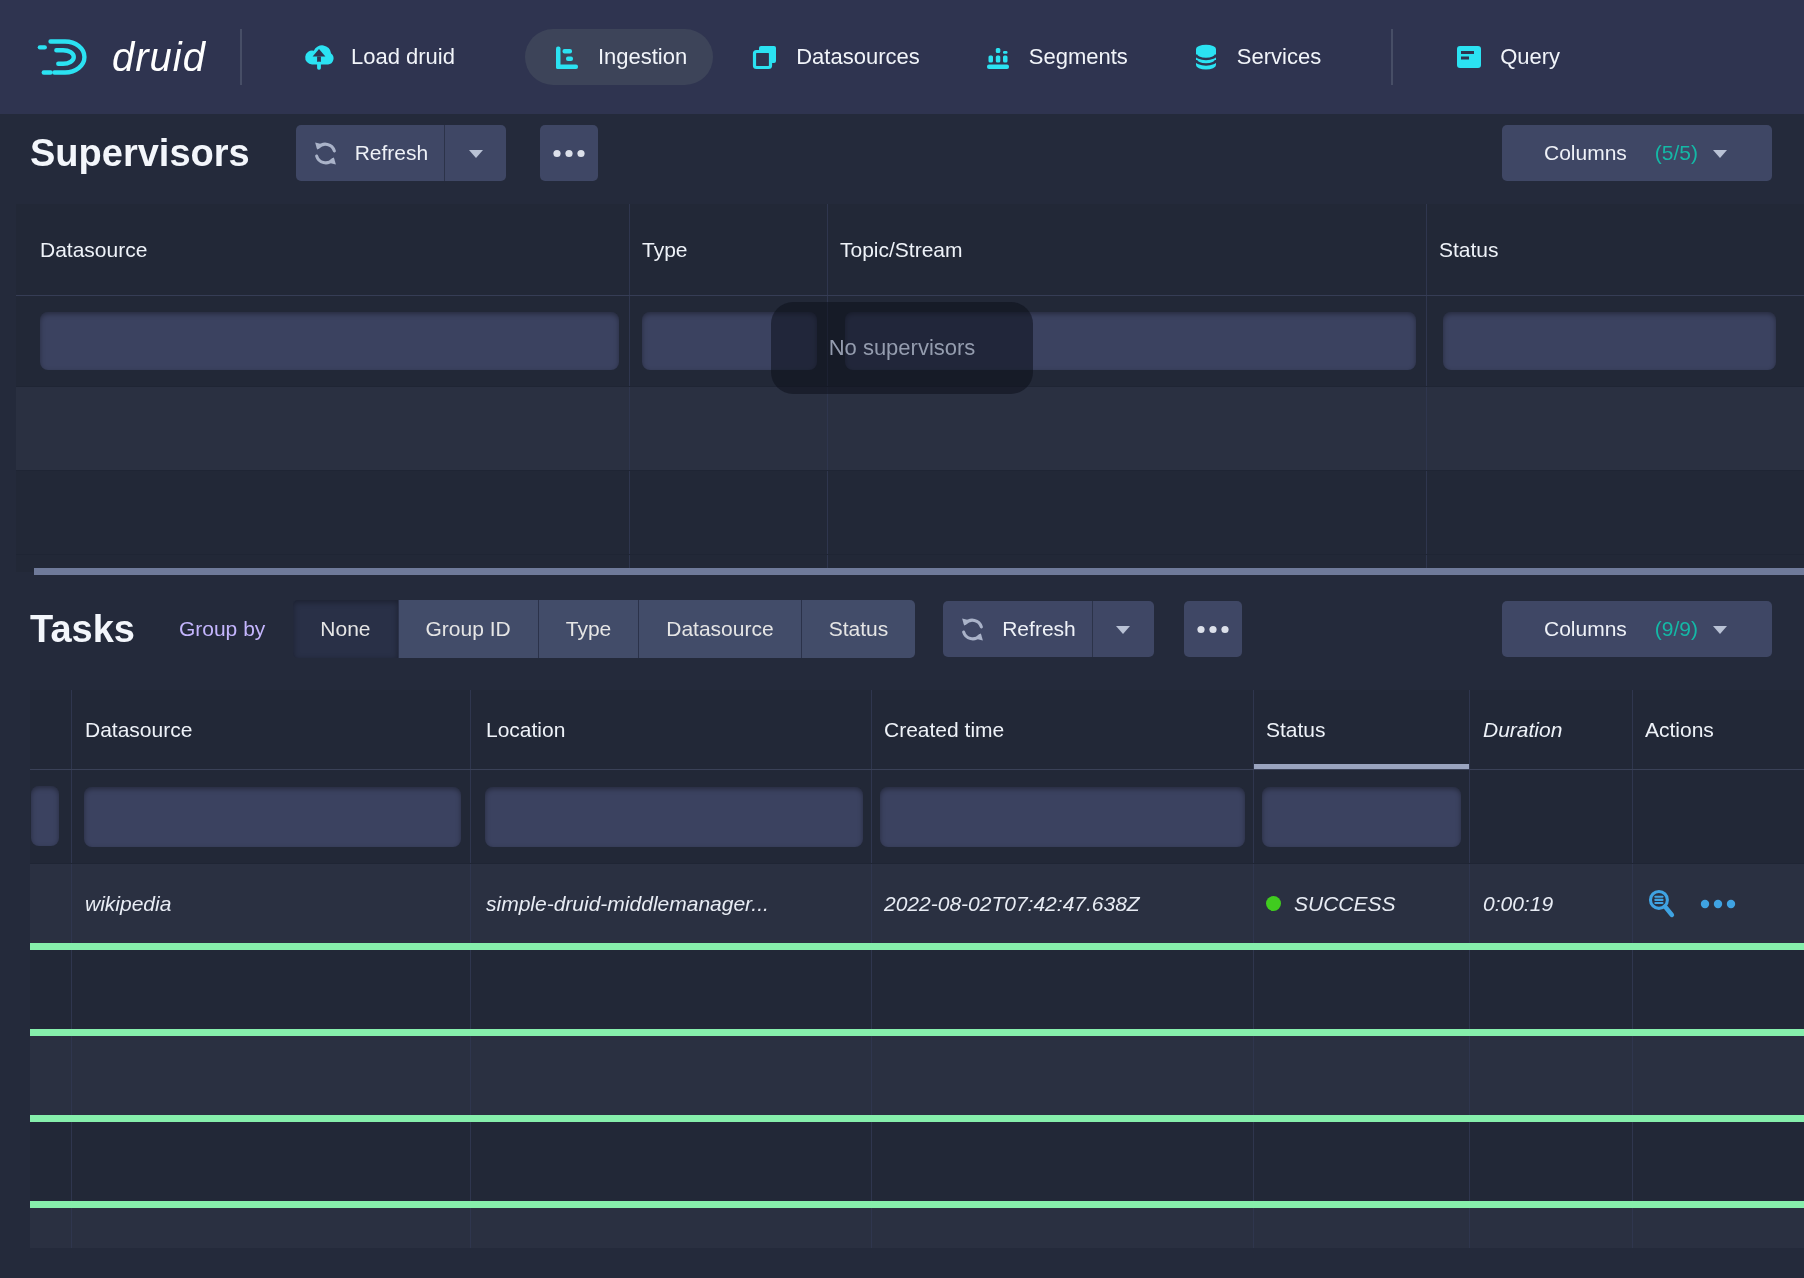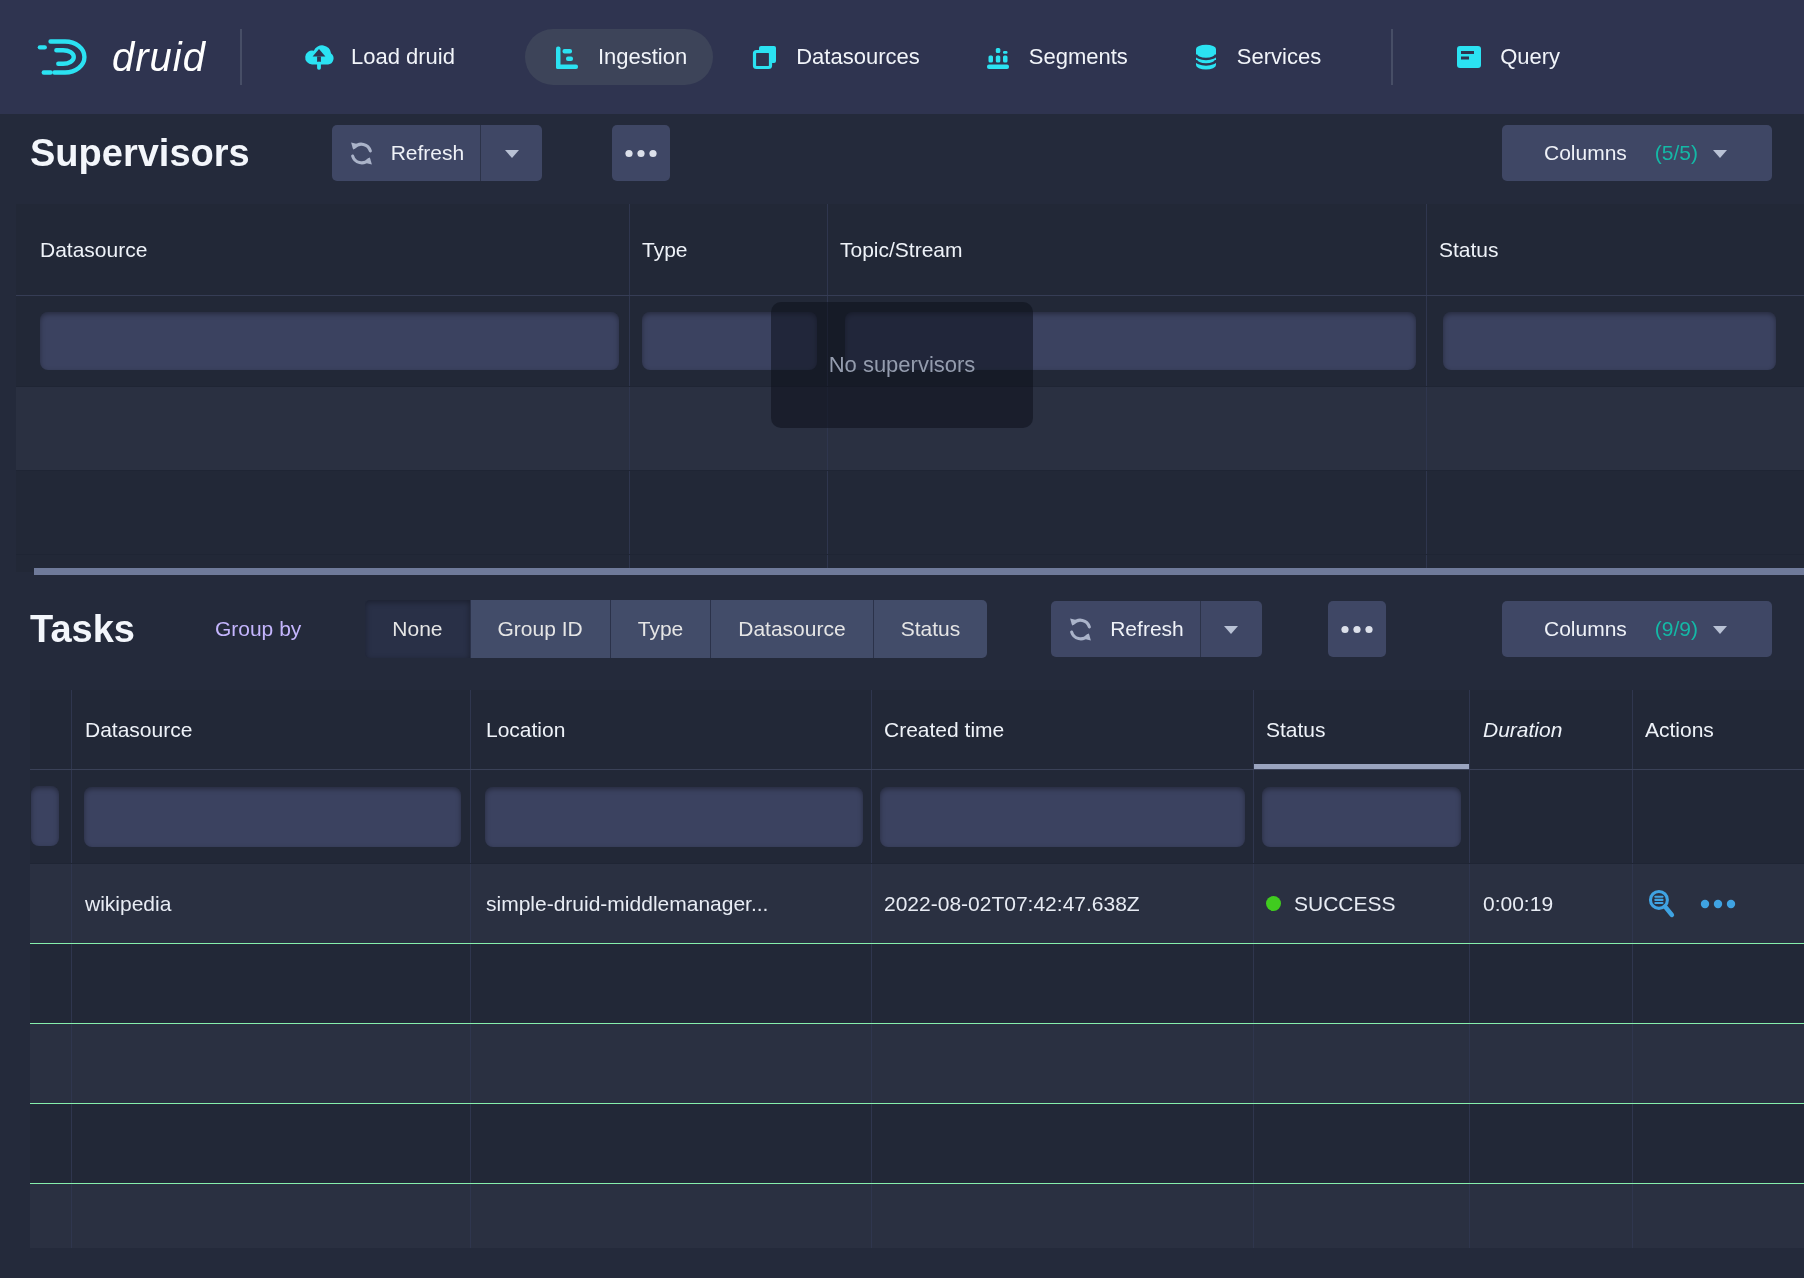--- a/index.html
+++ b/index.html
@@ -17,21 +17,21 @@
   .brand-text{font-size:40px;font-style:italic;color:#ffffff;letter-spacing:1px;}
   .nav-divider{width:2px;height:56px;background:#474e66;margin:0 34px;flex:none;}
   .nav-item{
     display:flex;align-items:center;gap:15px;height:56px;padding:0 26px;
     border-radius:28px;font-size:22px;color:#f1f4f9;cursor:pointer;flex:none;margin-right:10px;
   }
   .nav-item.active{background:#3d4459;}
   .nav-item.mr-lg{margin-right:44px;}
   .icon{display:flex;align-items:center;justify-content:center;flex:none;}
   
-  .sec-bar{position:absolute;left:30px;right:32px;height:58px;display:flex;align-items:center;gap:36px;}
+  .sec-bar{position:absolute;left:30px;right:32px;height:58px;display:flex;align-items:center;}
   .sec-title{font-size:38px;font-weight:bold;color:#f3f6fb;}
   .btn{
     background:#3f4765;border-radius:5px;height:56px;color:#eef1f7;font-size:21px;
     display:flex;align-items:center;justify-content:center;cursor:pointer;box-sizing:border-box;
   }
   .btn-refresh{padding:0 16px;gap:16px;border-radius:5px 0 0 5px;}
   .btn-caret{width:62px;border-radius:0 5px 5px 0;border-left:1px solid #2c3349;}
   .btn-more{width:58px;}
   .btn-columns{position:absolute;right:0;width:270px;gap:12px;}
   .dim{color:#14b8a6;margin-left:16px;}
@@ -65,29 +65,29 @@
   .task-table .frow{height:93px;}
   .filter-box{
     height:58px;border-radius:8px;background:#3b4260;flex:1;
     box-shadow:inset 0 2px 5px rgba(0,0,0,.35);margin:16px 10px 16px 12px;
   }
   .task-table .filter-box{height:60px;}
   .fb-first{margin-left:24px;}
   .fb-last{margin-right:28px;}
   .fb-sliver{margin:16px 12px 17px 1px;}
   .drow{height:83px;border-bottom:1px solid #1f2534;font-size:21px;color:#e8ecf4;}
-  .task-table .drow{height:79px;border-bottom:1px solid #86efac;}
+  .task-table .drow{height:79px;border-bottom:7px solid #86efac;font-style:italic;}
   .stripe{background:#2a3041;}
   .partial{height:17px;border-bottom:none;}
   .status-cell{gap:13px;}
   .dot{width:15px;height:15px;border-radius:50%;background:#40cb1f;flex:none;}
   .actions-cell{gap:22px;}
   .hscroll{position:absolute;left:34px;right:0;top:568px;height:7px;background:#6f7a9a;}
   .overlay{
-    position:absolute;left:771px;top:302px;width:262px;height:126px;border-radius:10px;
+    position:absolute;left:771px;top:302px;width:262px;height:92px;border-radius:22px;
     background:rgba(12,16,27,0.55);display:flex;align-items:center;justify-content:center;
     font-size:22px;color:#949cae;z-index:5;
   }
 </style>
 </head>
 <body>
 
 <div class="page">
 
   <div class="nav">

